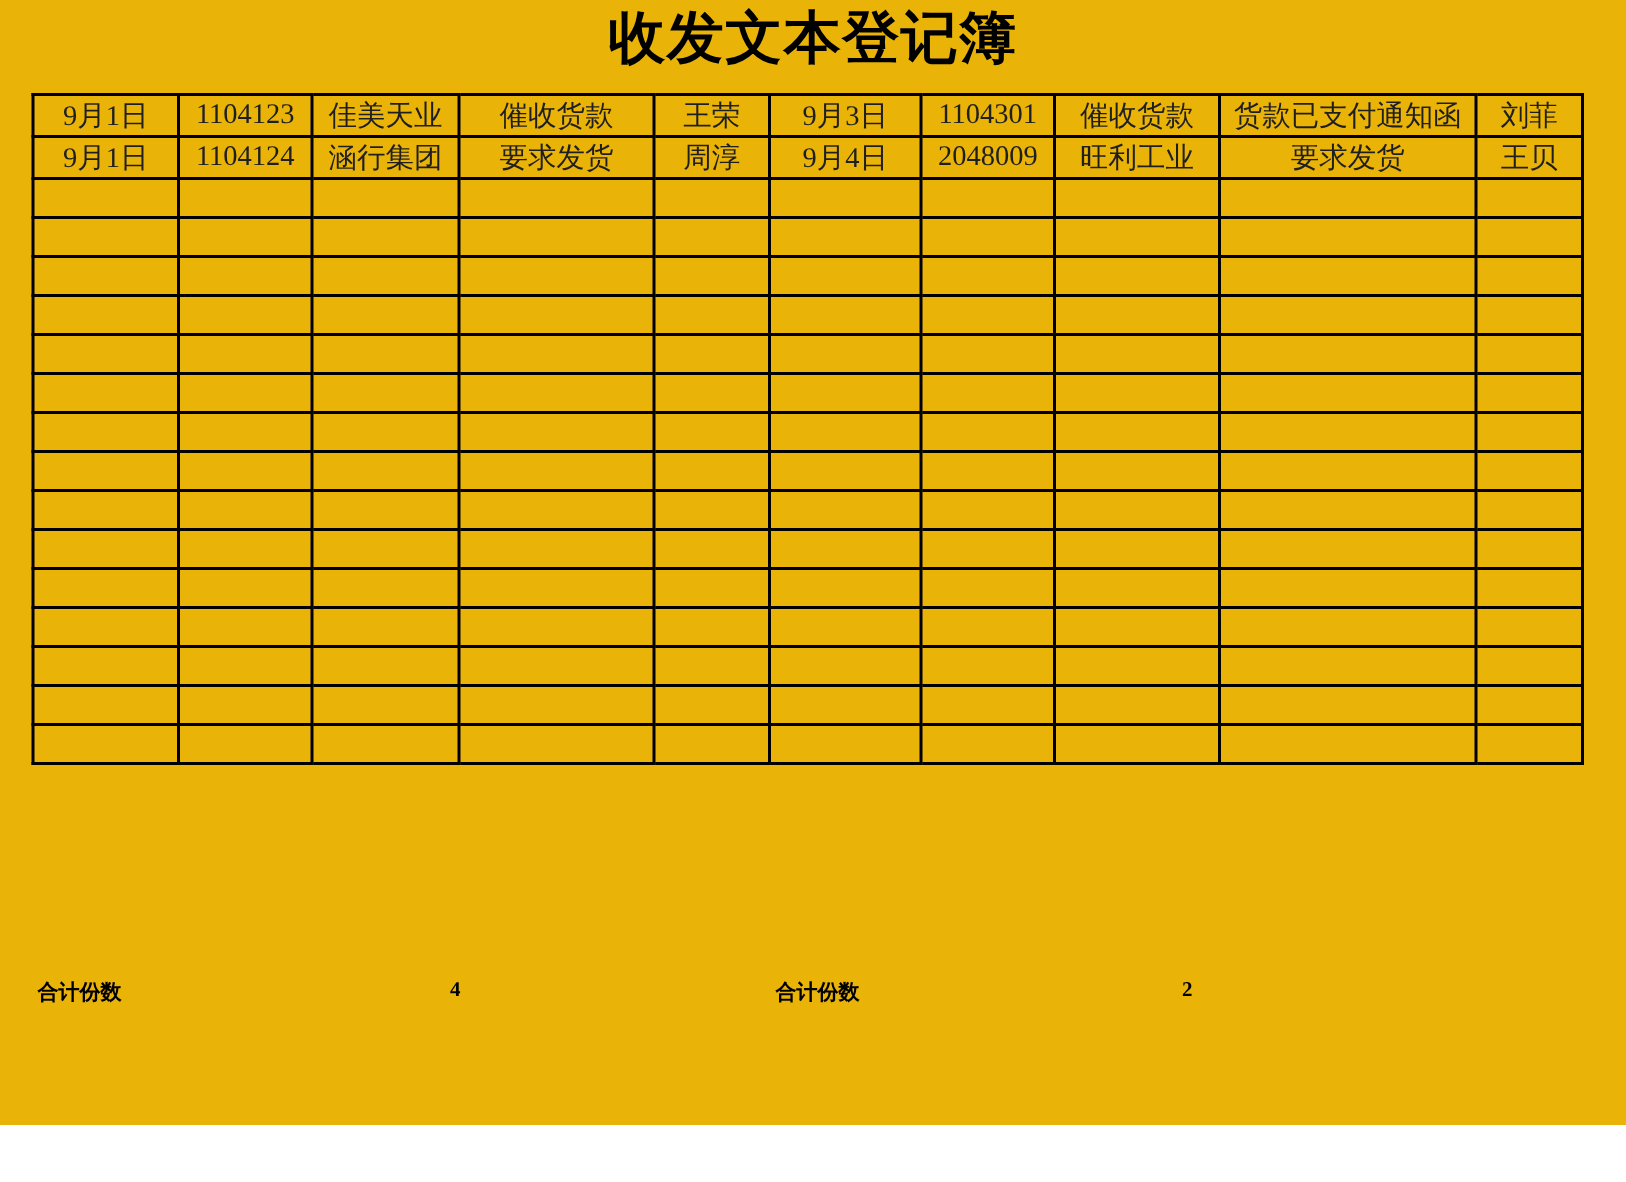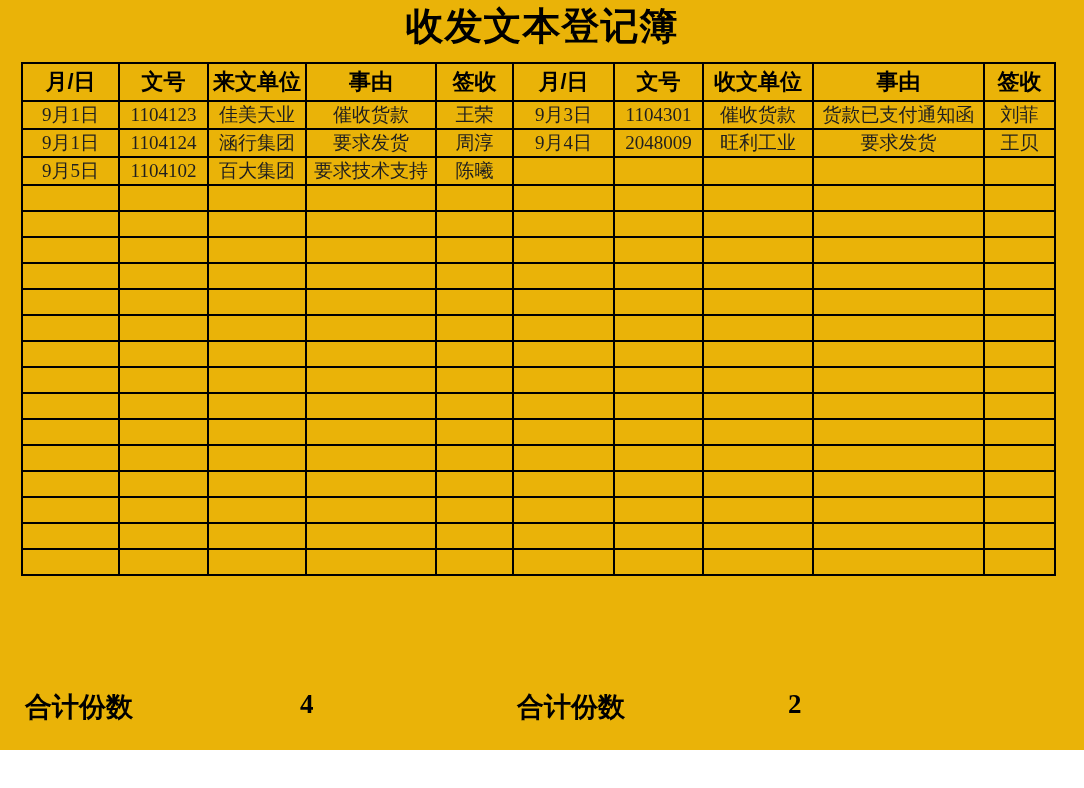--- a/index.html
+++ b/index.html
@@ -61,22 +61,22 @@
   }
   tr.data-row td {
     height: 24px;
     font-size: 19px;
     font-weight: normal;
     color: #1f1f1f;
     font-family: "Liberation Serif", "DejaVu Serif", serif;
   }
   .footer-item {
     position: absolute;
-    top: 689px;
-    font-size: 27px;
+    top: 653px;
+    font-size: 14px;
     font-weight: bold;
     color: #000000;
     font-family: "Liberation Sans", "DejaVu Sans", sans-serif;
     white-space: nowrap;
   }
   .footer-label-left  { left: 25px;  }
   .footer-total-left  { left: 300px; font-family: "Liberation Serif", "DejaVu Serif", serif; }
   .footer-label-right { left: 517px; }
   .footer-total-right { left: 788px; font-family: "Liberation Serif", "DejaVu Serif", serif; }
 </style>
@@ -94,32 +94,20 @@
         <col style="width:98px">
         <col style="width:130px">
         <col style="width:77px">
       <col style="width:101px">
         <col style="width:89px">
         <col style="width:110px">
         <col style="width:171px">
         <col style="width:71px">
     </colgroup>
     <thead>
-      <tr class="header-row">
-        <th>月/日</th>
-        <th>文号</th>
-        <th>来文单位</th>
-        <th>事由</th>
-        <th>签收</th>
-        <th>月/日</th>
-        <th>文号</th>
-        <th>收文单位</th>
-        <th>事由</th>
-        <th>签收</th>
-      </tr>
     </thead>
     <tbody>
         <tr class="data-row">
           <td>9月1日</td>
           <td>1104123</td>
           <td>佳美天业</td>
           <td>催收货款</td>
           <td>王荣</td>
           <td>9月3日</td>
           <td>1104301</td>
@@ -133,32 +121,20 @@
           <td>涵行集团</td>
           <td>要求发货</td>
           <td>周淳</td>
           <td>9月4日</td>
           <td>2048009</td>
           <td>旺利工业</td>
           <td>要求发货</td>
           <td>王贝</td>
         </tr>
         <tr class="data-row">
-          <td>9月5日</td>
-          <td>1104102</td>
-          <td>百大集团</td>
-          <td>要求技术支持</td>
-          <td>陈曦</td>
-          <td></td>
-          <td></td>
-          <td></td>
-          <td></td>
-          <td></td>
-        </tr>
-        <tr class="data-row">
           <td></td>
           <td></td>
           <td></td>
           <td></td>
           <td></td>
           <td></td>
           <td></td>
           <td></td>
           <td></td>
           <td></td>

